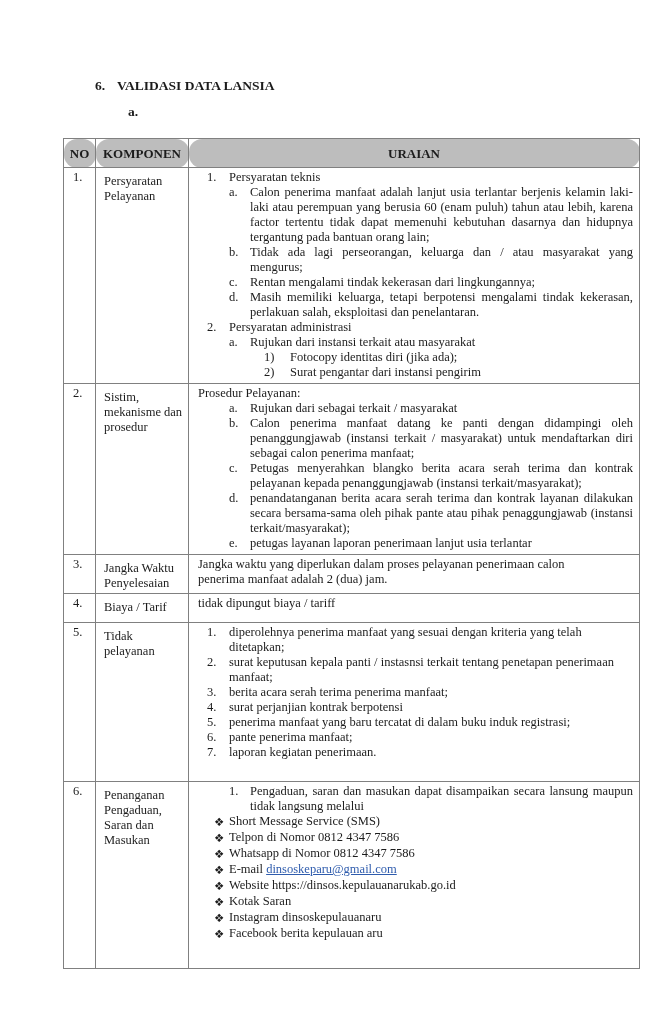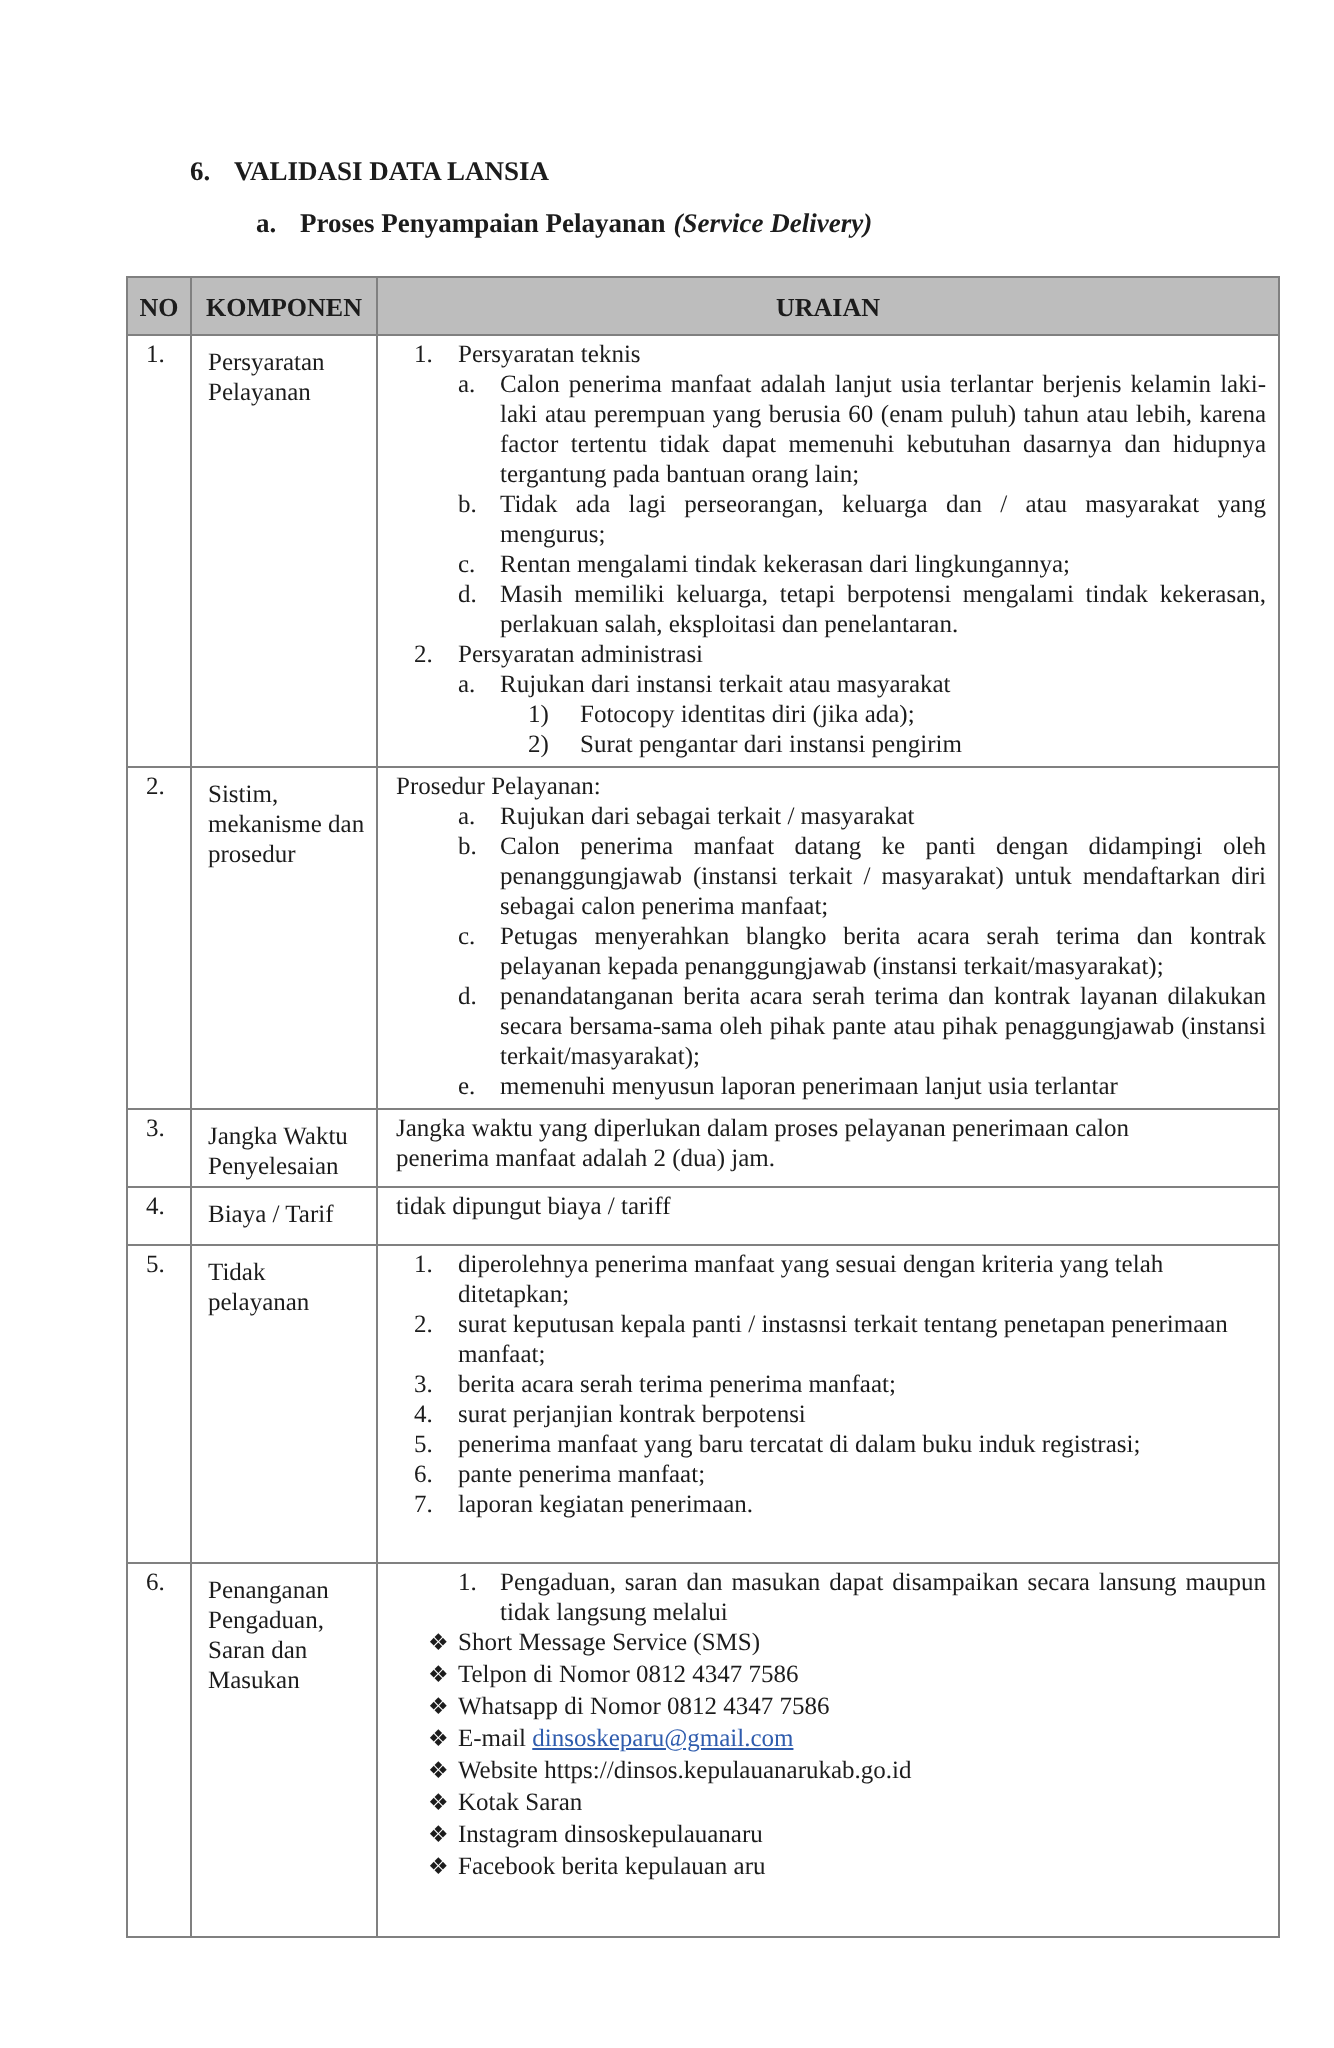--- a/index.html
+++ b/index.html
@@ -16,21 +16,21 @@
   .subheading .num{flex:0 0 22px;}
   .subheading .it{font-style:italic;margin-left:4px;}
 
   table.doc{
     margin-top:19px;border-collapse:collapse;table-layout:fixed;
     width:573px;font-size:12.5px;line-height:15px;
   }
   table.doc th, table.doc td{border:1px solid var(--border, #808080);vertical-align:top;}
   table.doc th{
     background:var(--header-bg, #bdbdbd);
-    font-weight:bold;font-size:13px;height:28px;text-align:center;vertical-align:middle;padding:0;
+    font-weight:bold;font-size:13px;height:28px;text-align:center;vertical-align:middle;padding:0;border-radius:13px;
   }
   th.w-no{width:31px;} th.w-komponen{width:92px;} th.w-uraian{width:450px;}
   td.col-no{padding:2px 2px 2px 9px;}
   td.col-komponen{padding:6px 4px 2px 8px;}
   td.col-uraian{padding:2px 6px 3px 9px;}
 
   tbody tr:nth-child(1){height:212px;}
   tbody tr:nth-child(2){height:165px;}
   tbody tr:nth-child(3){height:35px;}
   tbody tr:nth-child(4){height:29px;}
@@ -54,21 +54,20 @@
 
 <div class="page">
 
   <div class="heading">
     <span class="num">6.</span>
     <span>VALIDASI DATA LANSIA</span>
   </div>
 
   <div class="subheading">
     <span class="num">a.</span>
-    <span><span>Proses Penyampaian Pelayanan</span><span class="it">(Service Delivery)</span></span>
   </div>
 
   <table class="doc">
     <thead>
       <tr>
         <th class="w-no">NO</th>
         <th class="w-komponen">KOMPONEN</th>
         <th class="w-uraian">URAIAN</th>
       </tr>
     </thead>
@@ -133,21 +132,21 @@
             <div class="item lvl-l2 justify">
               <span class="marker">c.</span>
               <span class="body"><span>Petugas menyerahkan blangko berita acara serah terima dan kontrak pelayanan kepada penanggungjawab (instansi terkait/masyarakat);</span></span>
             </div>
             <div class="item lvl-l2 justify">
               <span class="marker">d.</span>
               <span class="body"><span>penandatanganan berita acara serah terima dan kontrak layanan dilakukan secara bersama-sama oleh pihak pante atau pihak penaggungjawab (instansi terkait/masyarakat);</span></span>
             </div>
             <div class="item lvl-l2">
               <span class="marker">e.</span>
-              <span class="body"><span>memenuhi menyusun laporan penerimaan lanjut usia terlantar</span></span>
+              <span class="body"><span>petugas layanan laporan penerimaan lanjut usia terlantar</span></span>
             </div>
           </td>
         </tr>
         <tr>
           <td class="col-no">3.</td>
           <td class="col-komponen">Jangka Waktu Penyelesaian</td>
           <td class="col-uraian">
             <div class="item lvl-l0">
               <span class="body"><span>Jangka waktu yang diperlukan dalam proses pelayanan penerimaan calon<br>penerima manfaat adalah 2 (dua) jam.</span></span>
             </div>

